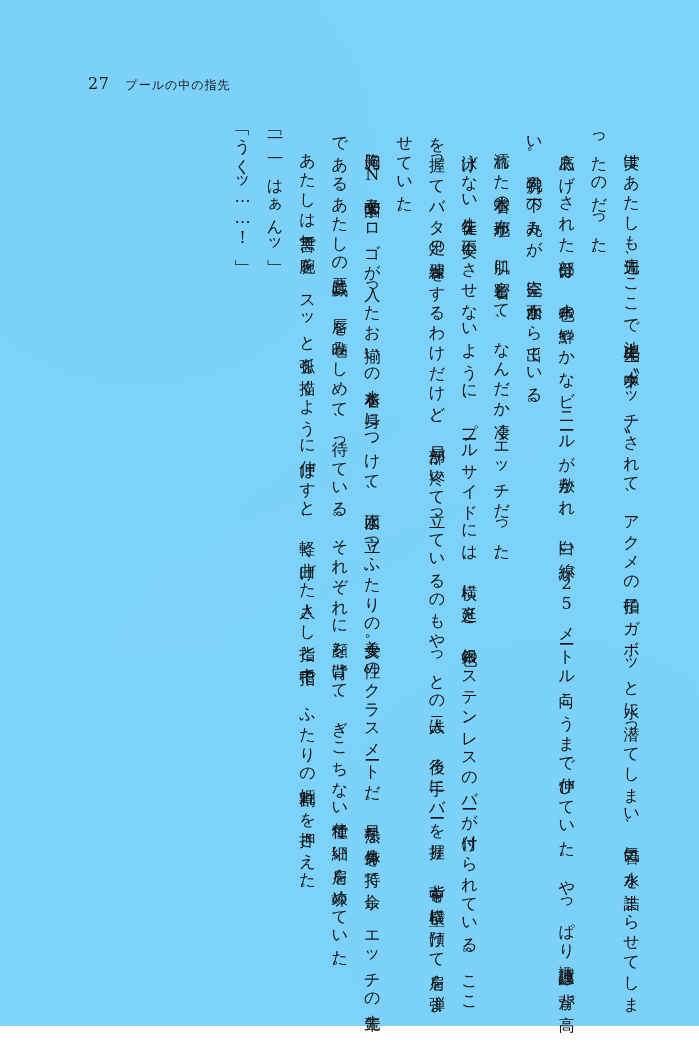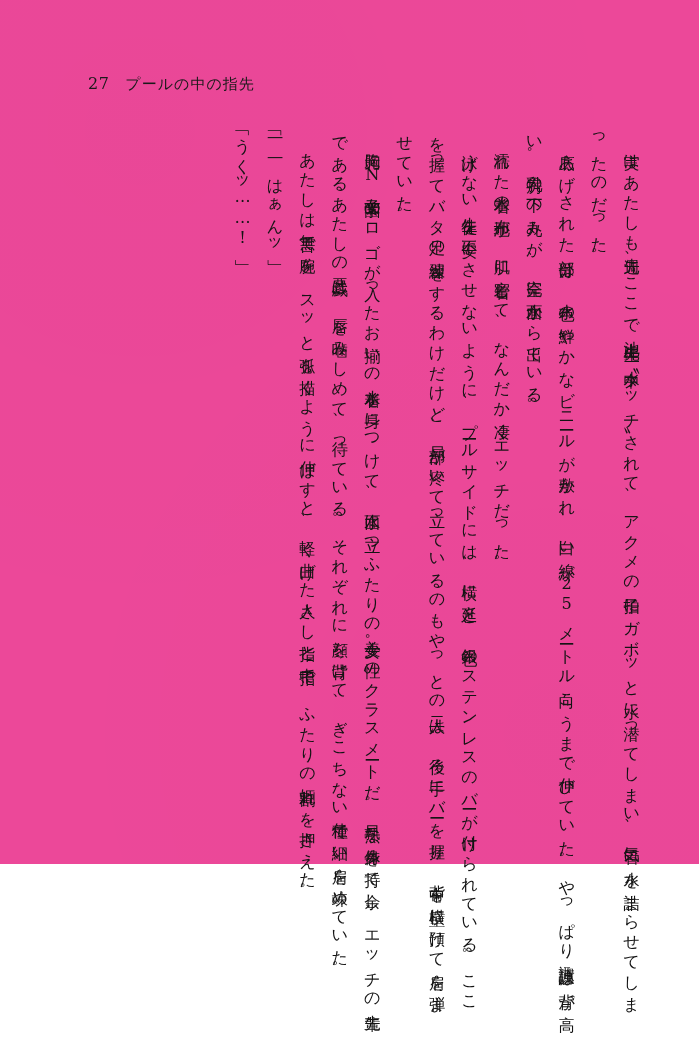--- a/index.html
+++ b/index.html
@@ -9,22 +9,22 @@
   }
   body {
     width: 699px;
     height: 1050px;
     overflow: hidden;
     font-family: "DejaVu Serif", "Liberation Serif", serif;
   }
   .page {
     position: relative;
     width: 699px;
-    height: 864px;
-    background: #ec4899;
+    height: 1026px;
+    background: #7dd3fc;
     box-sizing: border-box;
   }
   
   .page::before {
     content: "";
     position: absolute;
     inset: 0;
     background:
       radial-gradient(circle at 20% 15%, rgba(0,0,0,0.012), rgba(0,0,0,0) 60%),
       radial-gradient(circle at 80% 85%, rgba(0,0,0,0.012), rgba(0,0,0,0) 60%);
@@ -41,21 +41,21 @@
     color: #1a1a1a;
     font-size: 15px;
     letter-spacing: 0.5px;
   }
   .header .page-number {
     font-family: "DejaVu Serif", "Liberation Serif", serif;
     font-size: 16px;
   }
   .header .running-title {
     font-family: Liberation Serif, serif;
-    font-size: 15px;
+    font-size: 12px;
     letter-spacing: 1px;
   }
 
   .body-text {
     position: absolute;
     top: 125px;
     right: 52px;
     height: 880px;
     width: 610px;
     writing-mode: vertical-rl;

